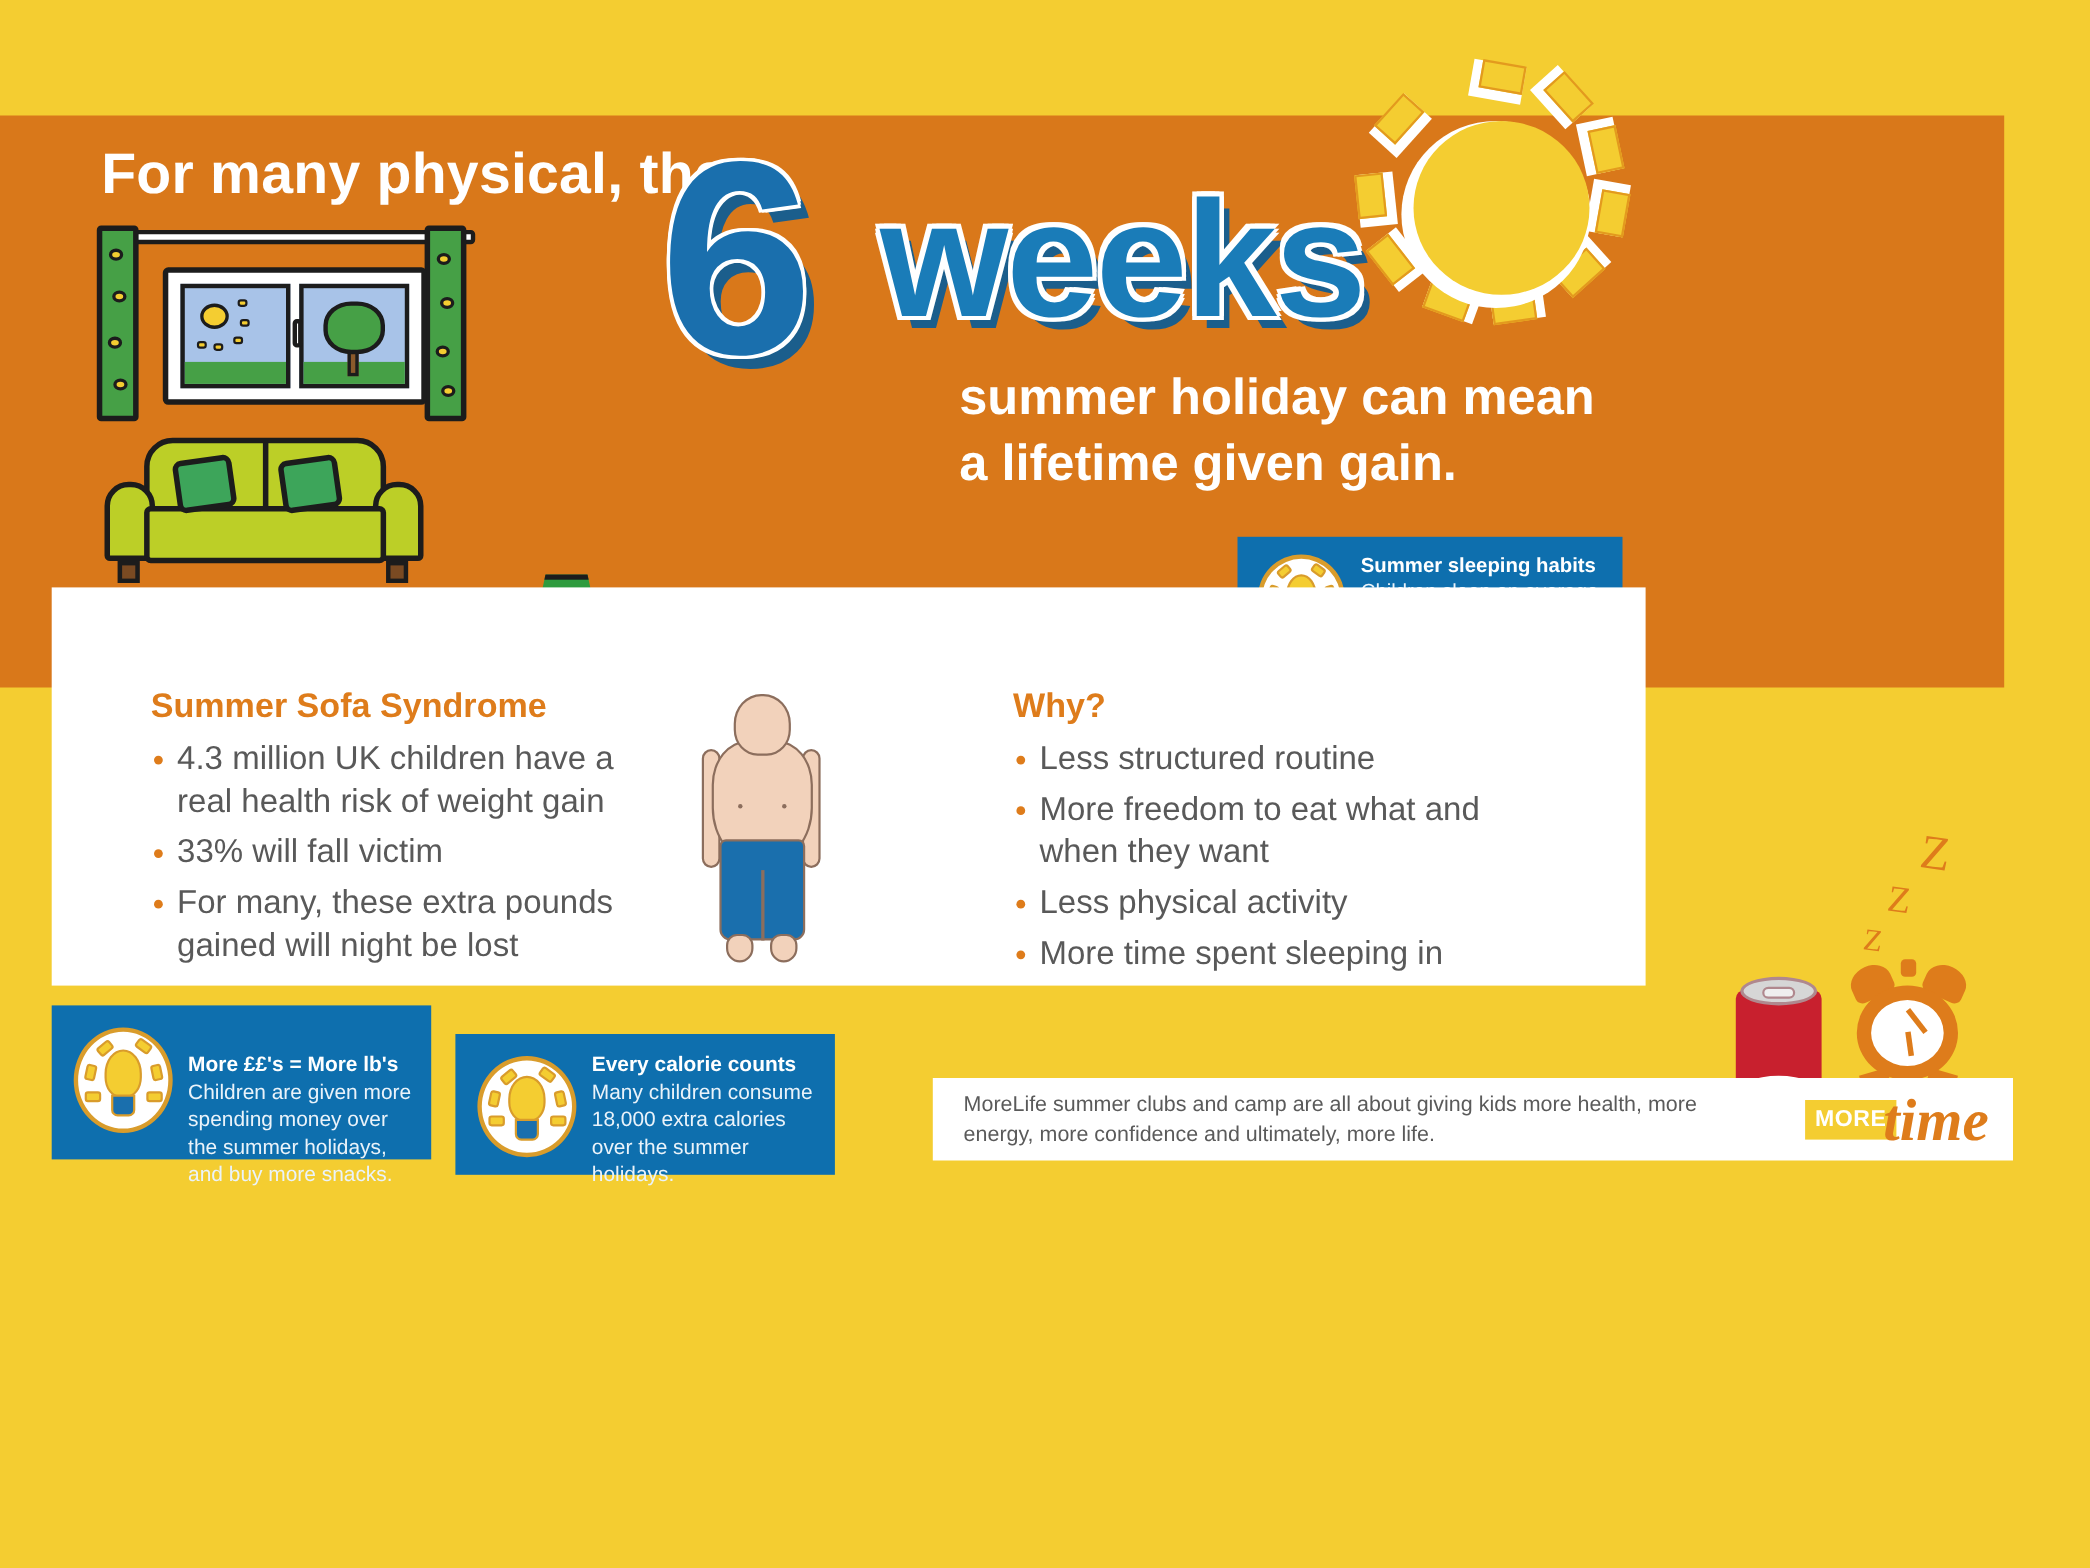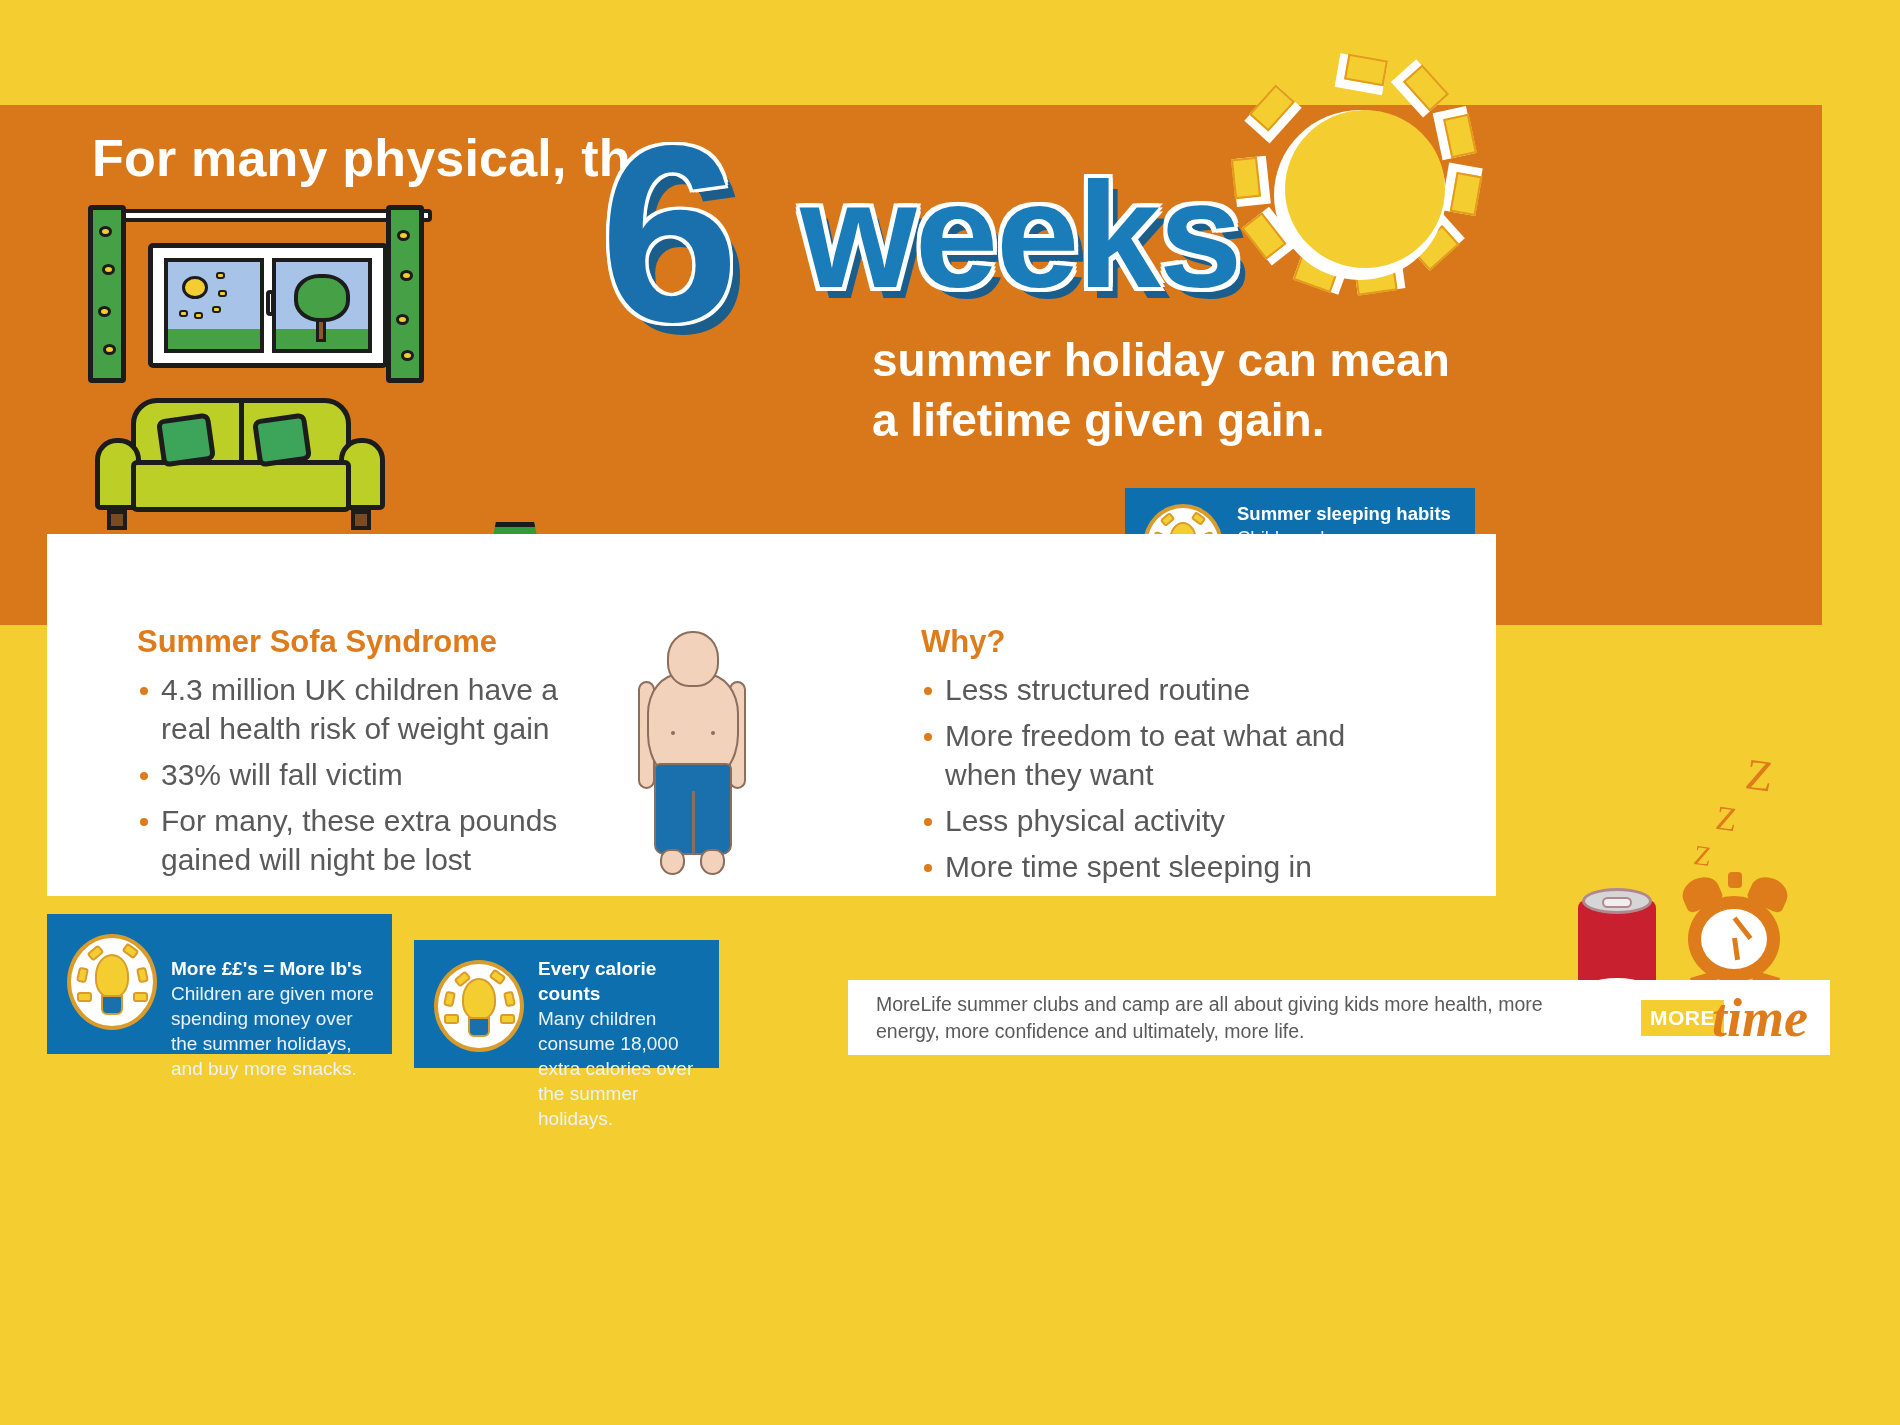--- a/index.html
+++ b/index.html
@@ -195,21 +195,21 @@
   .tip-body{display:block;color:#EAF3FA;}
 
   #tip-sleep{left:1125px;top:488px;width:350px;height:118px;padding:14px 14px 0 14px;box-sizing:border-box;}
   #tip-sleep .tip-title{font-size:18.5px;line-height:24px;}
   #tip-sleep .tip-body{font-size:18.5px;line-height:24px;}
 
   #tip-money{left:47px;top:914px;width:345px;height:140px;padding:16px 16px 0 16px;box-sizing:border-box;}
   #tip-money .tip-title{font-size:19px;line-height:25px;margin-top:26px;}
   #tip-money .tip-body{font-size:19px;line-height:25px;}
 
-  #tip-cal{left:414px;top:940px;width:305px;height:128px;padding:16px 16px 0 16px;box-sizing:border-box;}
+  #tip-cal{left:414px;top:940px;width:345px;height:128px;padding:16px 16px 0 16px;box-sizing:border-box;}
   #tip-cal .tip-title{font-size:19px;line-height:25px;}
   #tip-cal .tip-body{font-size:19px;line-height:25px;}
 
   
   .footer{position:absolute;left:848px;top:980px;width:982px;height:75px;background:#FFFFFF;
           display:flex;align-items:center;}
   .footer-text{margin-left:28px;width:700px;font-size:19.5px;line-height:27px;color:#5A5A5A;}
   .logo{margin-left:auto;margin-right:22px;display:flex;align-items:center;position:relative;}
   .logo-more{background:#F4CD31;color:#FFFFFF;font-weight:700;font-size:21px;
              padding:6px 9px 6px 9px;letter-spacing:.5px;font-family:"Liberation Sans",sans-serif;}

